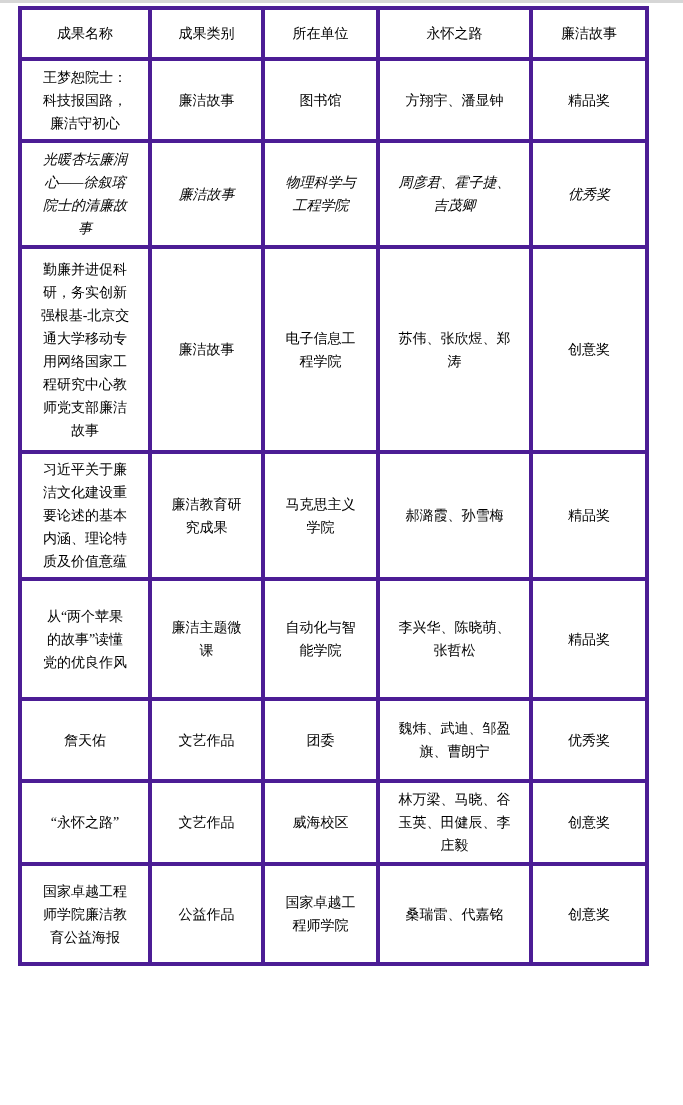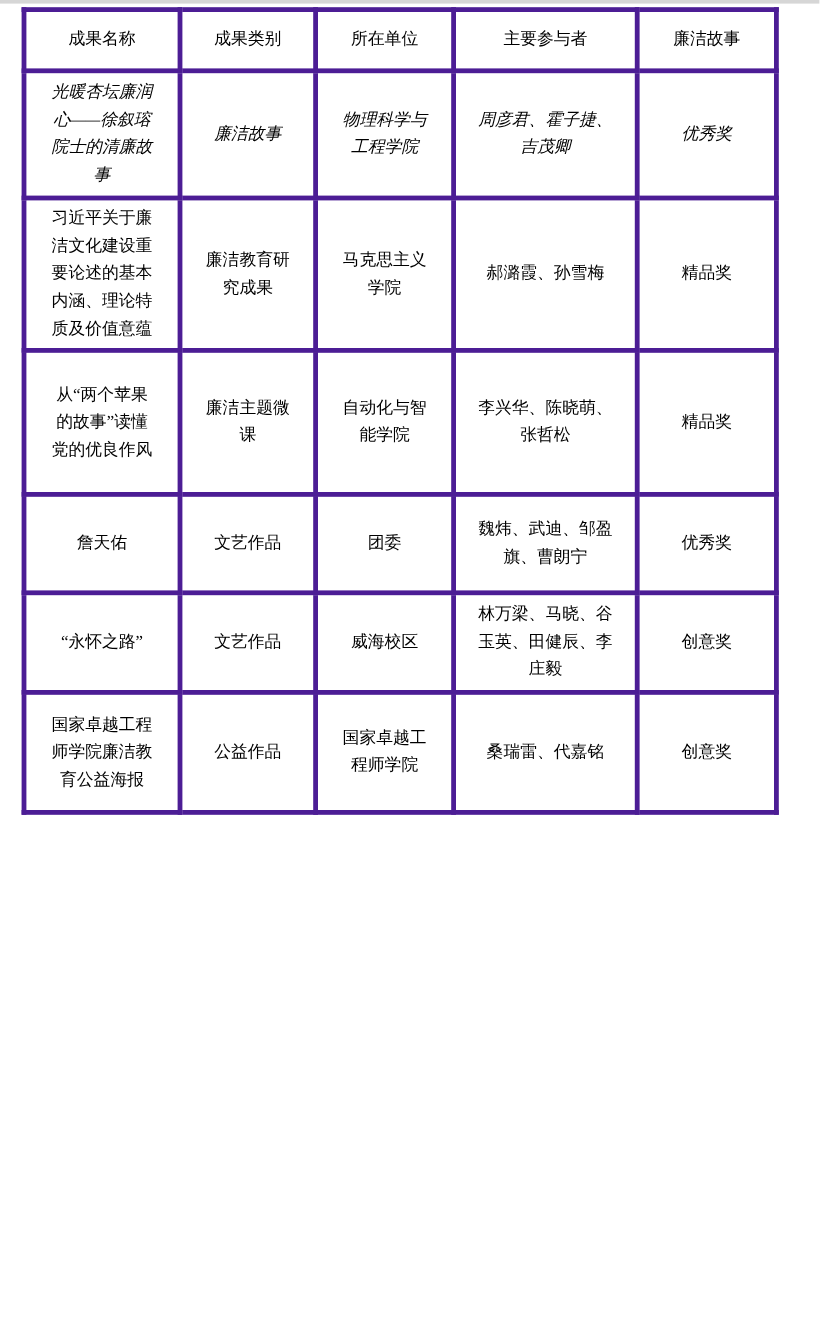--- a/index.html
+++ b/index.html
@@ -73,34 +73,59 @@
       <col class="c2">
       <col class="c3">
       <col class="c4">
       <col class="c5">
   </colgroup>
   <tbody>
       <tr class="rh">
     <th>成果名称</th>
     <th>成果类别</th>
     <th>所在单位</th>
-    <th>主要参与者</th>
+    <th>永怀之路</th>
     <th>廉洁故事</th>
+  </tr>
+  <tr class="r1">
+    <td>王梦恕院士：
+科技报国路，
+廉洁守初心</td>
+    <td>廉洁故事</td>
+    <td>图书馆</td>
+    <td>方翔宇、潘显钟</td>
+    <td>精品奖</td>
   </tr>
   <tr class="r2">
     <td>光暖杏坛廉润
 心——徐叙瑢
 院士的清廉故
 事</td>
     <td>廉洁故事</td>
     <td>物理科学与
 工程学院</td>
     <td>周彦君、霍子捷、
 吉茂卿</td>
     <td>优秀奖</td>
+  </tr>
+  <tr class="r3">
+    <td>勤廉并进促科
+研，务实创新
+强根基-北京交
+通大学移动专
+用网络国家工
+程研究中心教
+师党支部廉洁
+故事</td>
+    <td>廉洁故事</td>
+    <td>电子信息工
+程学院</td>
+    <td>苏伟、张欣煜、郑
+涛</td>
+    <td>创意奖</td>
   </tr>
   <tr class="r4">
     <td>习近平关于廉
 洁文化建设重
 要论述的基本
 内涵、理论特
 质及价值意蕴</td>
     <td>廉洁教育研
 究成果</td>
     <td>马克思主义

